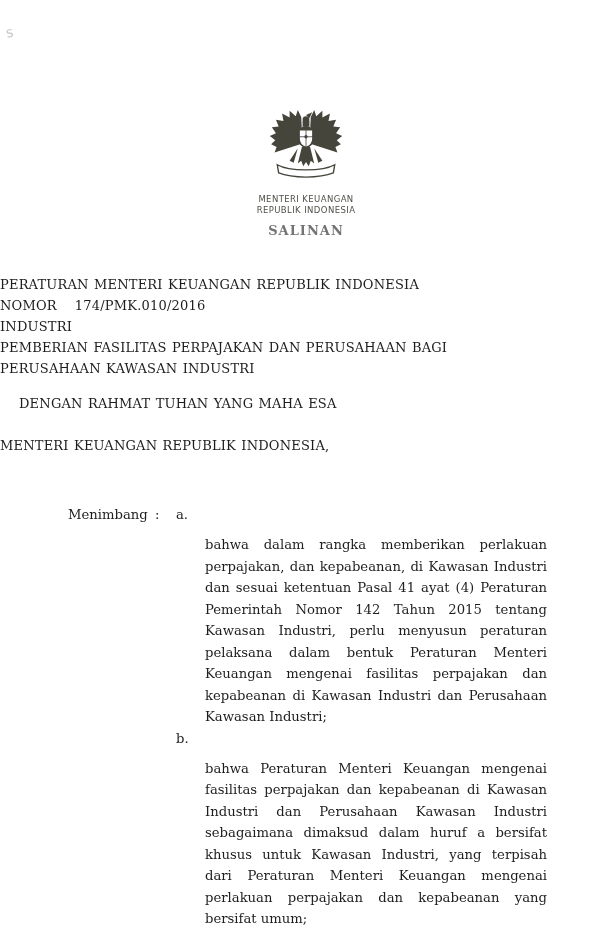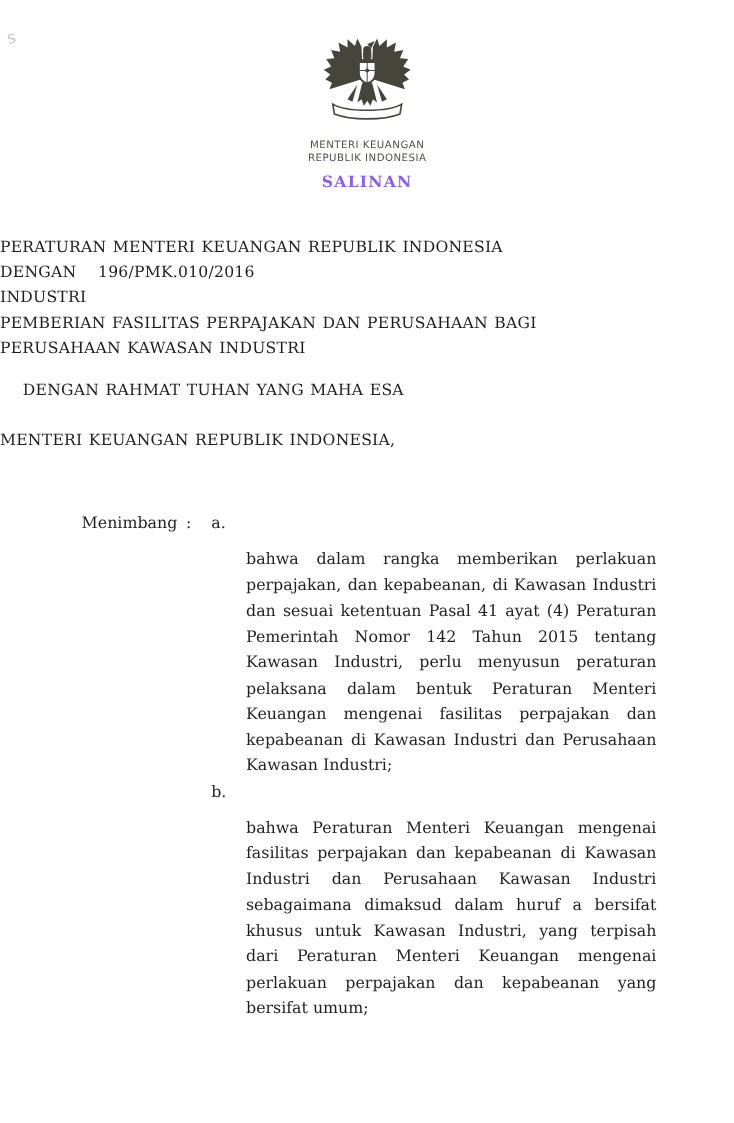--- a/index.html
+++ b/index.html
@@ -15,34 +15,34 @@
     overflow:hidden;
   }
 
   .scan-artifact {
     position:absolute; left:6px; top:24px;
     font-size:14px; color:#9a9a9a; opacity:.55;
     transform:rotate(-12deg);
     font-family:"DejaVu Sans", sans-serif;
   }
 
-  .emblem-wrap { text-align:center; padding-top:28px; }
+  .emblem-wrap { text-align:center; padding-top:106px; }
   .emblem-wrap svg { display:inline-block; }
 
   .ministry {
     margin-top:2px;
     font-family:"DejaVu Sans", sans-serif;
     font-size:8.5px; line-height:10.5px;
     letter-spacing:.4px; color:#50504a;
   }
 
   .salinan {
     margin-top:8px;
     font-size:13px; font-weight:bold;
-    letter-spacing:1px; color:#8b5cf6;
+    letter-spacing:1px; color:#737373;
   }
 
   .title-block {
     margin-top:36px;
     font-size:13px; line-height:21px;
     letter-spacing:.2px; word-spacing:1px;
     color:#1d1d1d;
   }
   .nomor-value { margin-left:18px; }
   .grace { margin-top:14px;padding-left:19px; }
@@ -106,21 +106,21 @@
     <div class="ministry">
       <div>MENTERI KEUANGAN</div>
       <div>REPUBLIK INDONESIA</div>
     </div>
     <div class="salinan">SALINAN</div>
   </div>
 
   <div class="title-block">
     <div>PERATURAN MENTERI KEUANGAN REPUBLIK INDONESIA</div>
     <div>
-      <span>DENGAN</span><span class="nomor-value">196/PMK.010/2016</span>
+      <span>NOMOR</span><span class="nomor-value">174/PMK.010/2016</span>
     </div>
     <div>INDUSTRI</div>
     <div>PEMBERIAN FASILITAS PERPAJAKAN DAN PERUSAHAAN BAGI</div>
     <div>PERUSAHAAN KAWASAN INDUSTRI</div>
     <div class="grace">DENGAN RAHMAT TUHAN YANG MAHA ESA</div>
     <div class="authority">MENTERI KEUANGAN REPUBLIK INDONESIA,</div>
   </div>
 
   <div class="considerations">
     <div class="consider-row">

